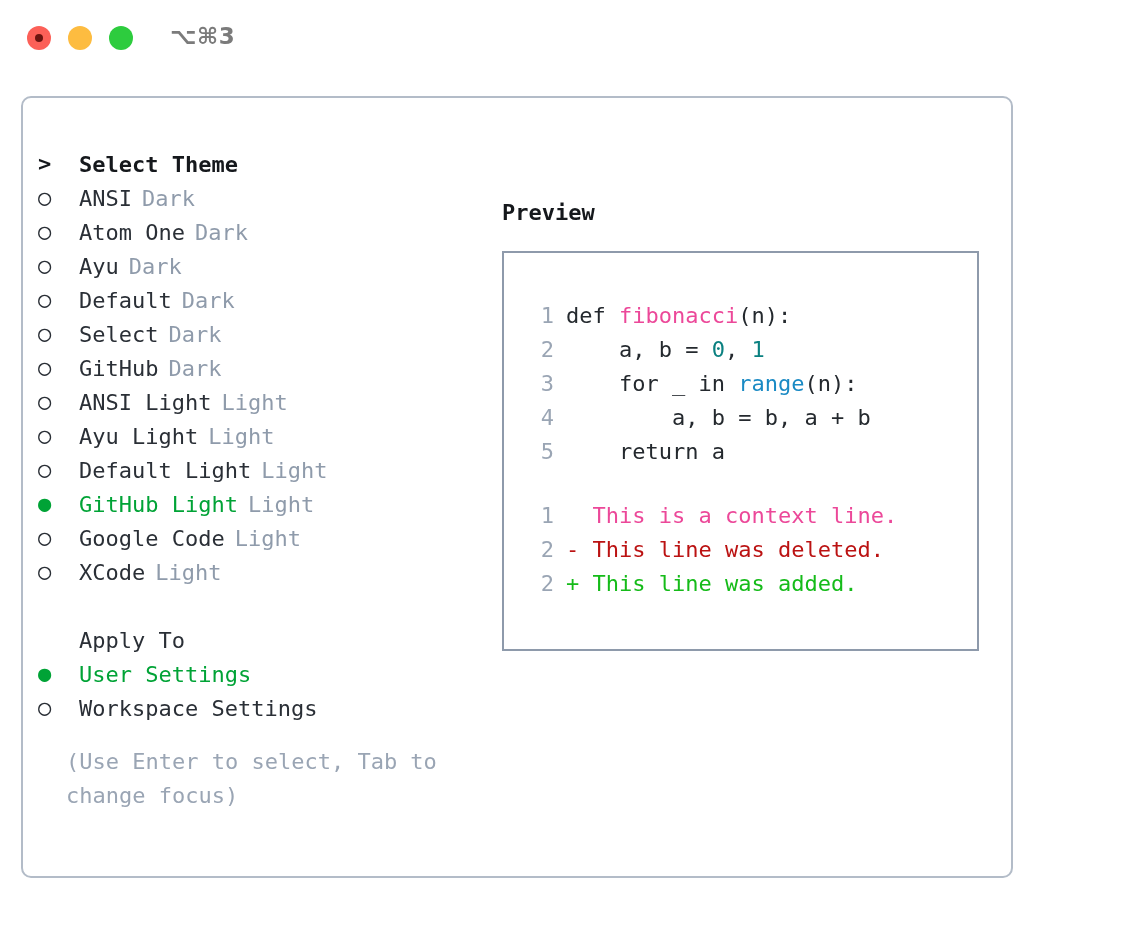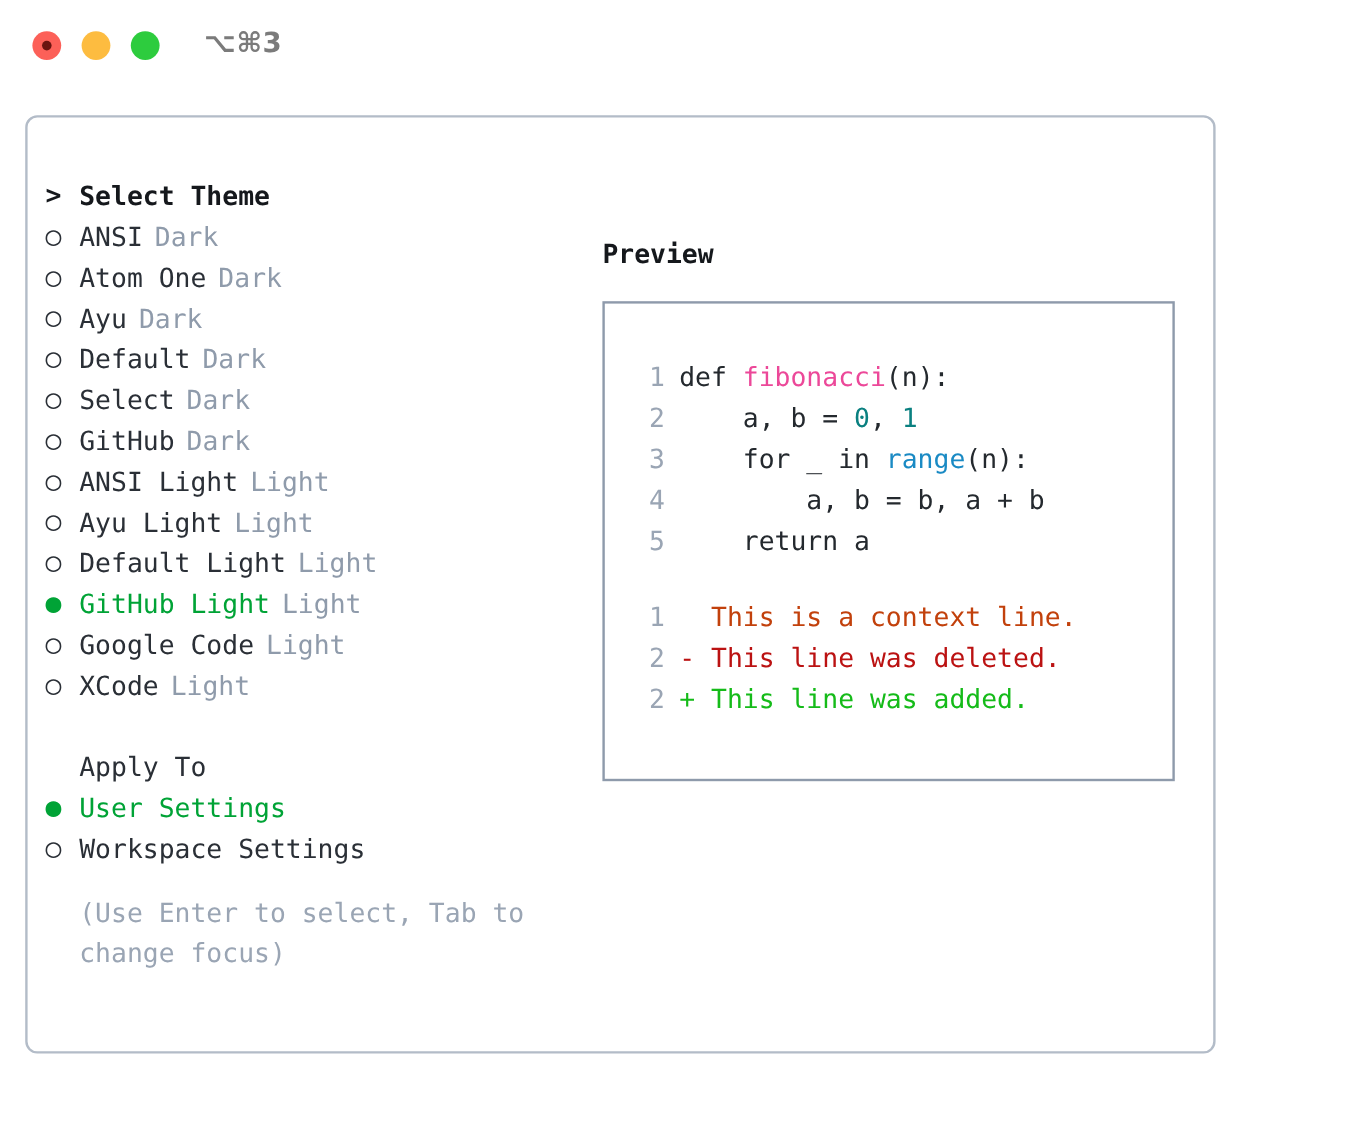--- a/index.html
+++ b/index.html
@@ -100,21 +100,21 @@
     flex: 0 0 28px;
     font-size: 22px;
     color: #2a2f36;
     text-align: left;
     line-height: 1;
   }
   .bullet.sel   { color: #00a336; }
   .bullet.arrow { color: #15181c; font-weight: bold; }
   .bullet.blank { color: transparent; }
 
-  .label       { color: #2a2f36; }
+  .label       { color: #2a2f36; margin-left: 13px; }
   .label.hdr   { color: #15181c; font-weight: bold; }
   .label.sel   { color: #00a336; }
   .tag {
     color: #8f9bab;
     margin-left: 10px;
   }
 
   .spacer-row { height: 34px; }
 
   .hint {
@@ -167,21 +167,21 @@
     margin-right: 12px;
   }
   .code-text { color: #24292e; }
 
   .tok-fn    { color: #ec4899; }
   .tok-num   { color: #0a8080; }
   .tok-call  { color: #1a8ac4; }
 
   .gap-lines { height: 30px; }
 
-  .diff-ctx  { color: #c2410c; }
+  .diff-ctx  { color: #ec4899; }
   .diff-del  { color: #bb1212; }
   .diff-add  { color: #15bb19; }
 </style>
 </head>
 <body>
 
 <div class="window">
 
   <div class="titlebar">
     <div class="lights">

